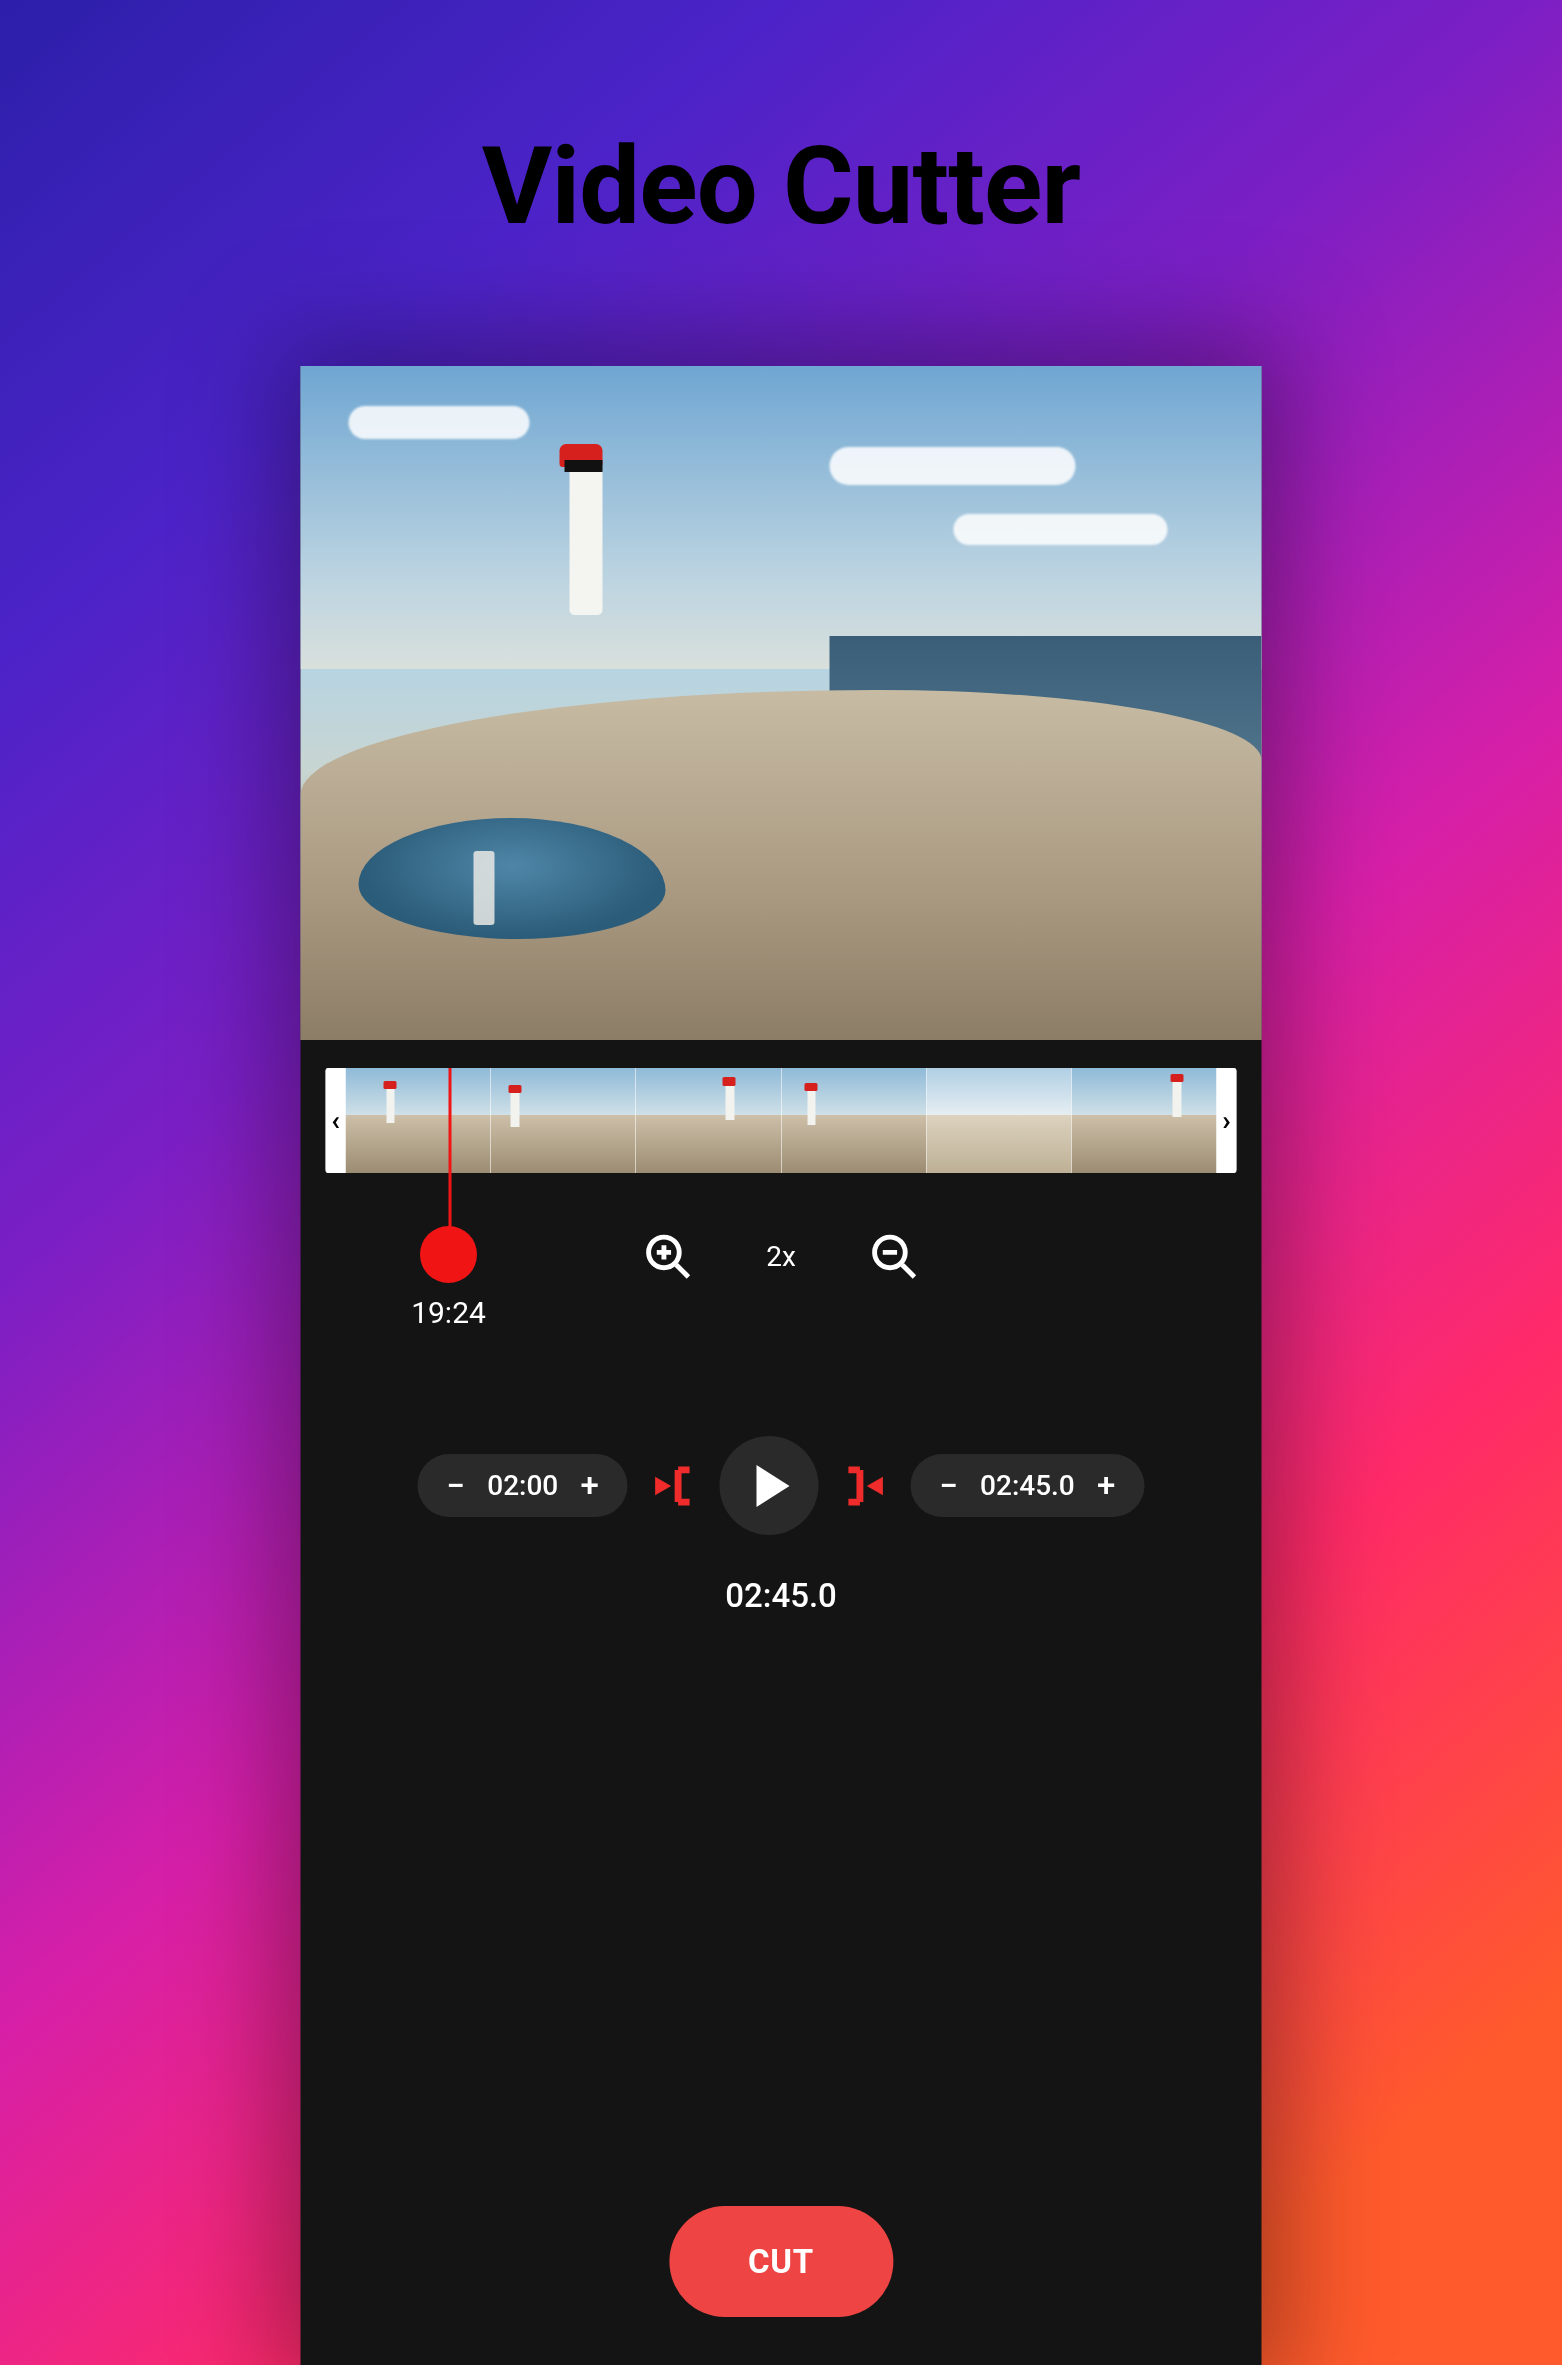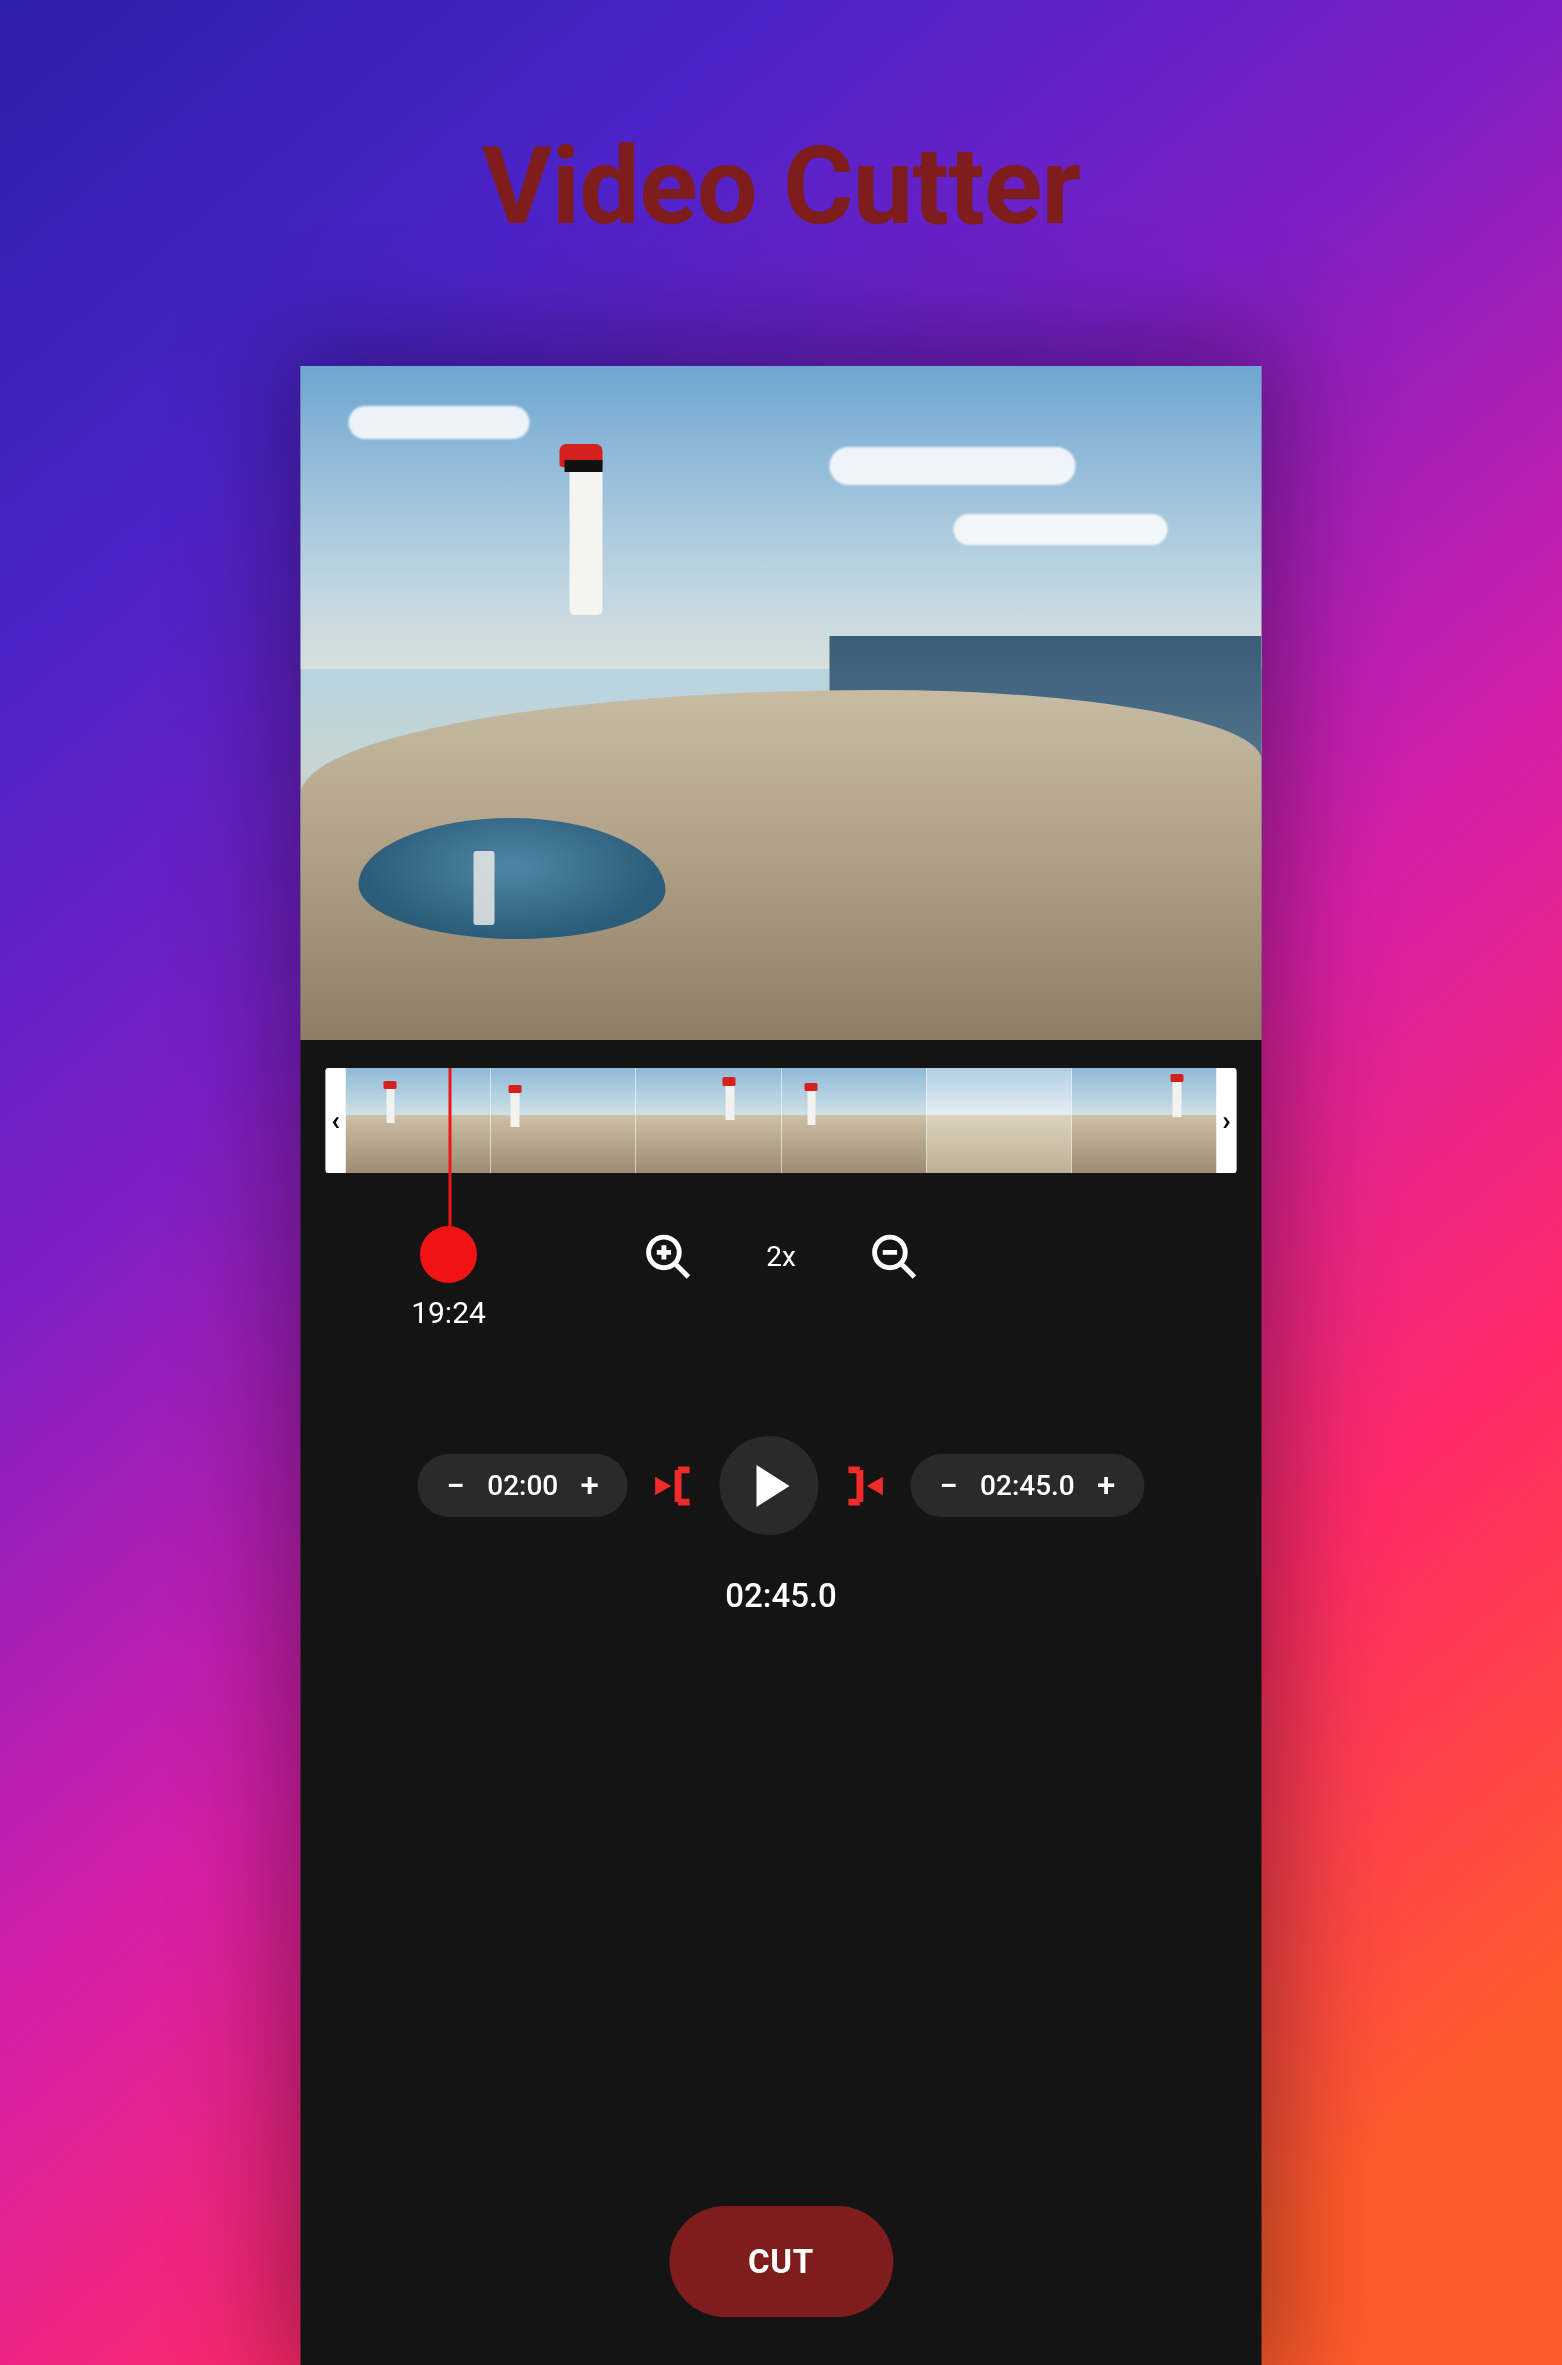--- a/index.html
+++ b/index.html
@@ -9,21 +9,21 @@
     background: linear-gradient(140deg, #2c1faa 0%, #4c23c8 18%, #7b1fc5 35%, #d61fa8 55%, #ff2a68 72%, #ff5a2c 90%);
     min-height:2366px;
     width:1562px;
     position:relative;
     overflow:hidden;
   }
   .page-title {
     position:absolute;
     top:123px; left:0; right:0;
     text-align:center;
-    color:#7f1d1d;
+    color:#000000;
     font-size:108px;
     font-weight:700;
     letter-spacing:-0.8px;
   }
   .phone {
     position:absolute;
     top:366px;
     left:50%;
     transform:translateX(-50%);
     width:961px;
@@ -124,21 +124,21 @@
   }
   .play-tri{
     width:0;height:0;border-left:33px solid #fff;border-top:21.4px solid transparent;border-bottom:21.4px solid transparent;margin-left:8.2px;
   }
   .duration{
     margin-top:41px;text-align:center;color:#fff;font-size:33px;font-weight:500;
   }
 
   .cut-btn{
     position:absolute; bottom:49px; left:50%; transform:translateX(-50%);
-    background:#7f1d1d; color:#fff; font-size:33px; font-weight:700;
+    background:#ef4444; color:#fff; font-size:33px; font-weight:700;
     padding:36px 79px; border-radius:57px; cursor:pointer; letter-spacing:0.8px;
   }
 </style>
 </head>
 <body>
 
 <div class="page-title">Video Cutter</div>
 
 <div class="phone">
 

